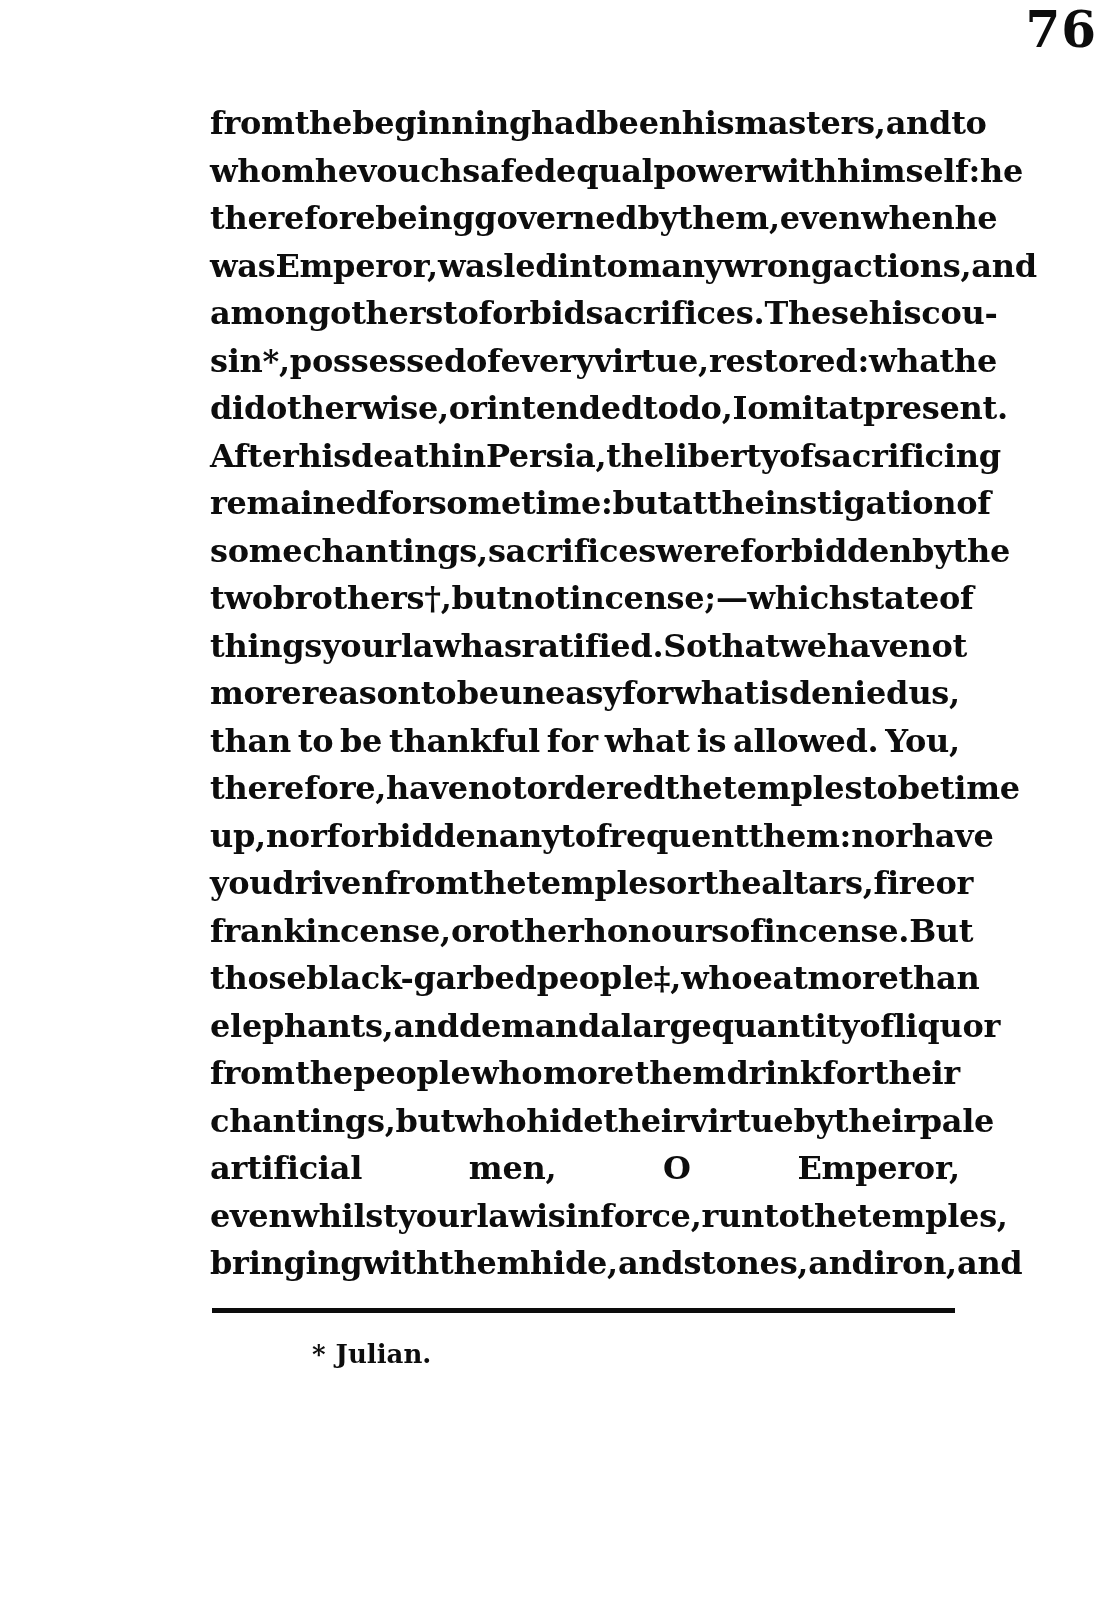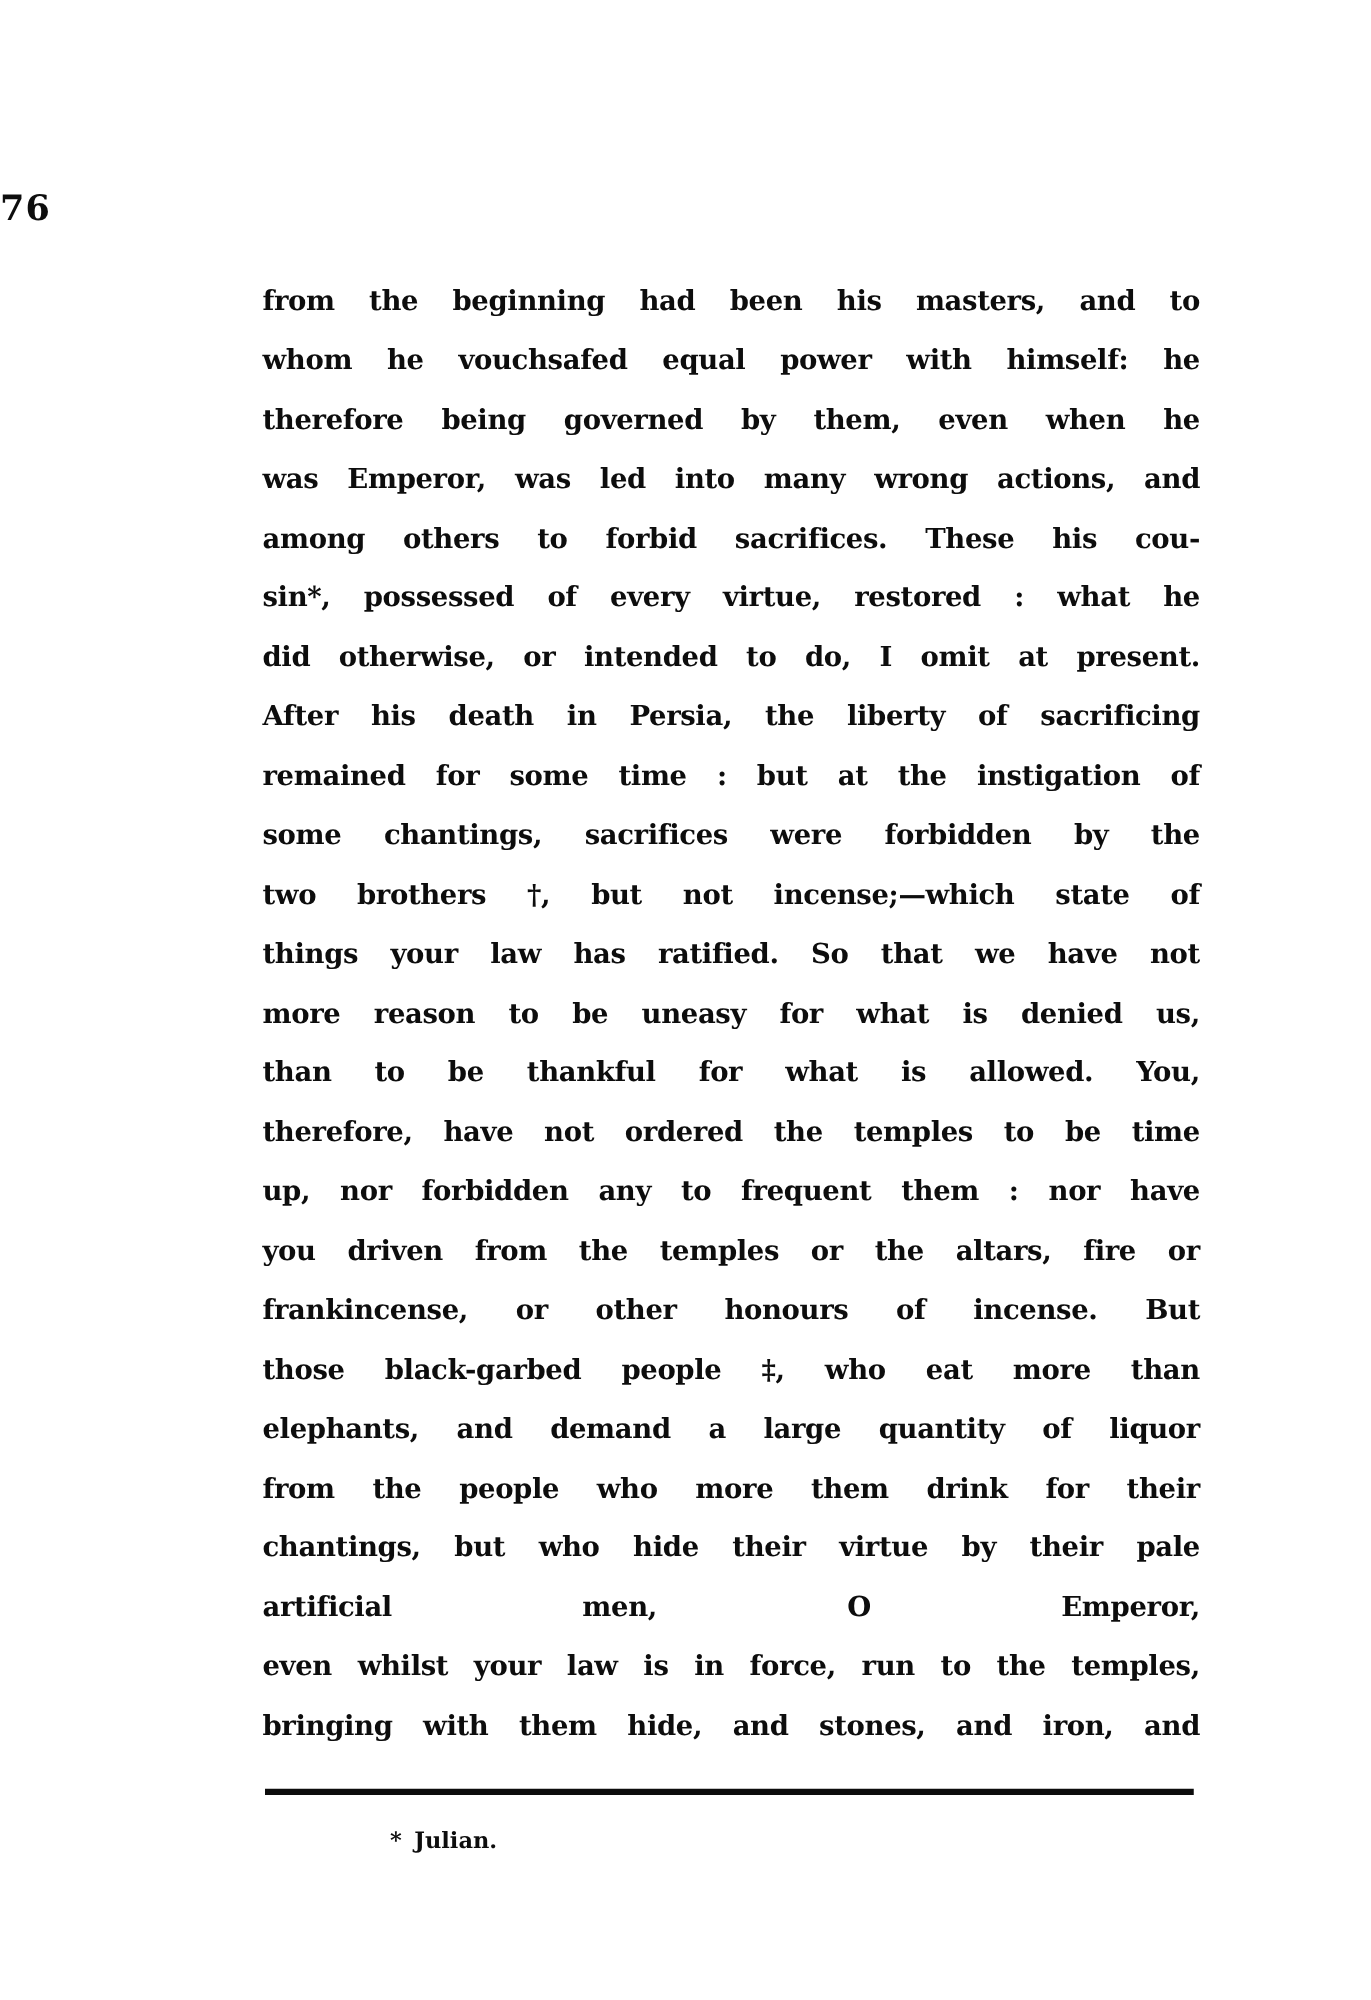--- a/index.html
+++ b/index.html
@@ -14,50 +14,49 @@
     font-family: "DejaVu Serif", "Liberation Serif", serif;
     overflow: hidden;
     position: relative;
   }
   .page {
     width: 1097px;
     height: 1600px;
     position: relative;
   }
   .page-number {
-    padding-top: 150px;
-    text-align: left;
-    font-size: 28px;
+    text-align: right;
+    font-size: 50px;
     font-weight: 700;
     letter-spacing: 1px;
     line-height: 1.2;
   }
   .text-block {
     margin: 44px 0 0 210px;
     width: 750px;
   }
   .line {
     display: flex;
     justify-content: space-between;
     align-items: baseline;
     height: 47.5px;
-    font-size: 22px;
+    font-size: 32px;
     font-weight: 700;
     letter-spacing: -0.3px;
     white-space: pre;
   }
   .footnote-rule {
     margin: 16px 0 0 212px;
     width: 743px;
     height: 5px;
     background: #0c0c0c;
   }
   .footnotes {
     margin: 26px 0 0 312px;
-    font-size: 18px;
+    font-size: 26px;
     font-weight: 700;
   }
   .fn-row {
     display: flex;
     align-items: baseline;
     height: 46px;
   }
   .fn-row .fn + .fn {
     margin-left: 104px;
   }

